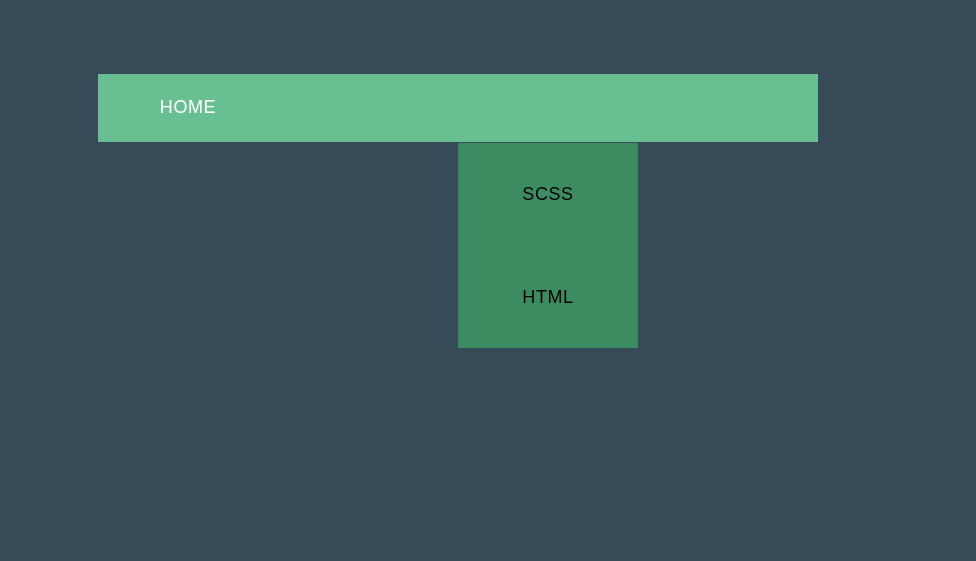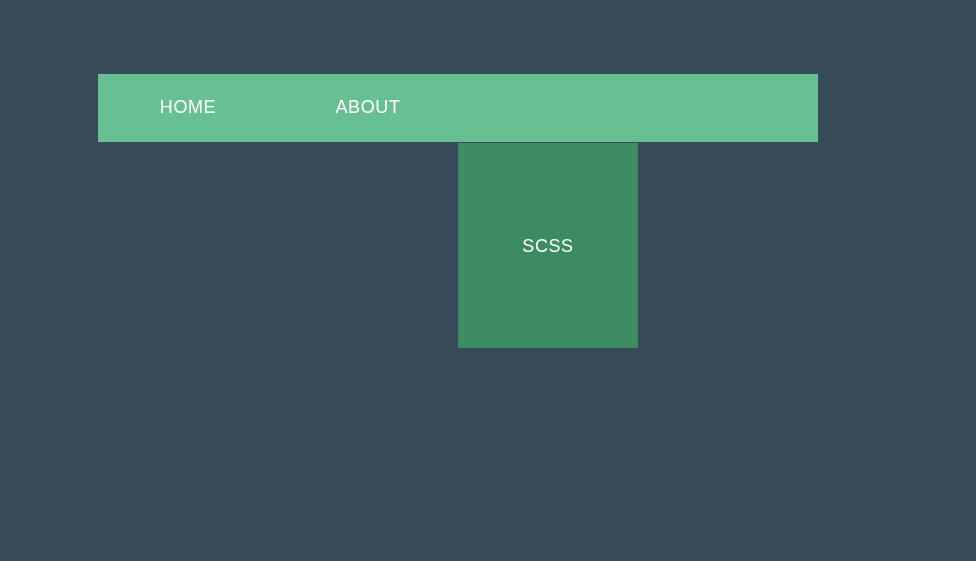--- a/index.html
+++ b/index.html
@@ -84,50 +84,50 @@
   .dropdown-item {
     flex: 1 1 0;
     display: flex;
     align-items: center;
     justify-content: center;
     cursor: pointer;
     box-sizing: border-box;
   }
 
   .dropdown-label {
-    color: #ffffff;
+    color: #000000;
     font-size: 18px;
     letter-spacing: 0.6px;
     text-transform: uppercase;
     line-height: 1;
     pointer-events: none;
   }
 </style>
 </head>
 <body>
 
 <div id="stage">
 
   <nav id="navbar">
 
     <div class="nav-item">
       <span class="nav-label">HOME</span>
     </div>
 
-    <div class="nav-item">
-      <span class="nav-label">ABOUT</span>
-    </div>
 
 
 
   </nav>
 
   <div id="dropdown">
 
     <div class="dropdown-item">
       <span class="dropdown-label">SCSS</span>
     </div>
 
 
+    <div class="dropdown-item">
+      <span class="dropdown-label">HTML</span>
+    </div>
 
   </div>
 
 </div>
 
 </body></html>

